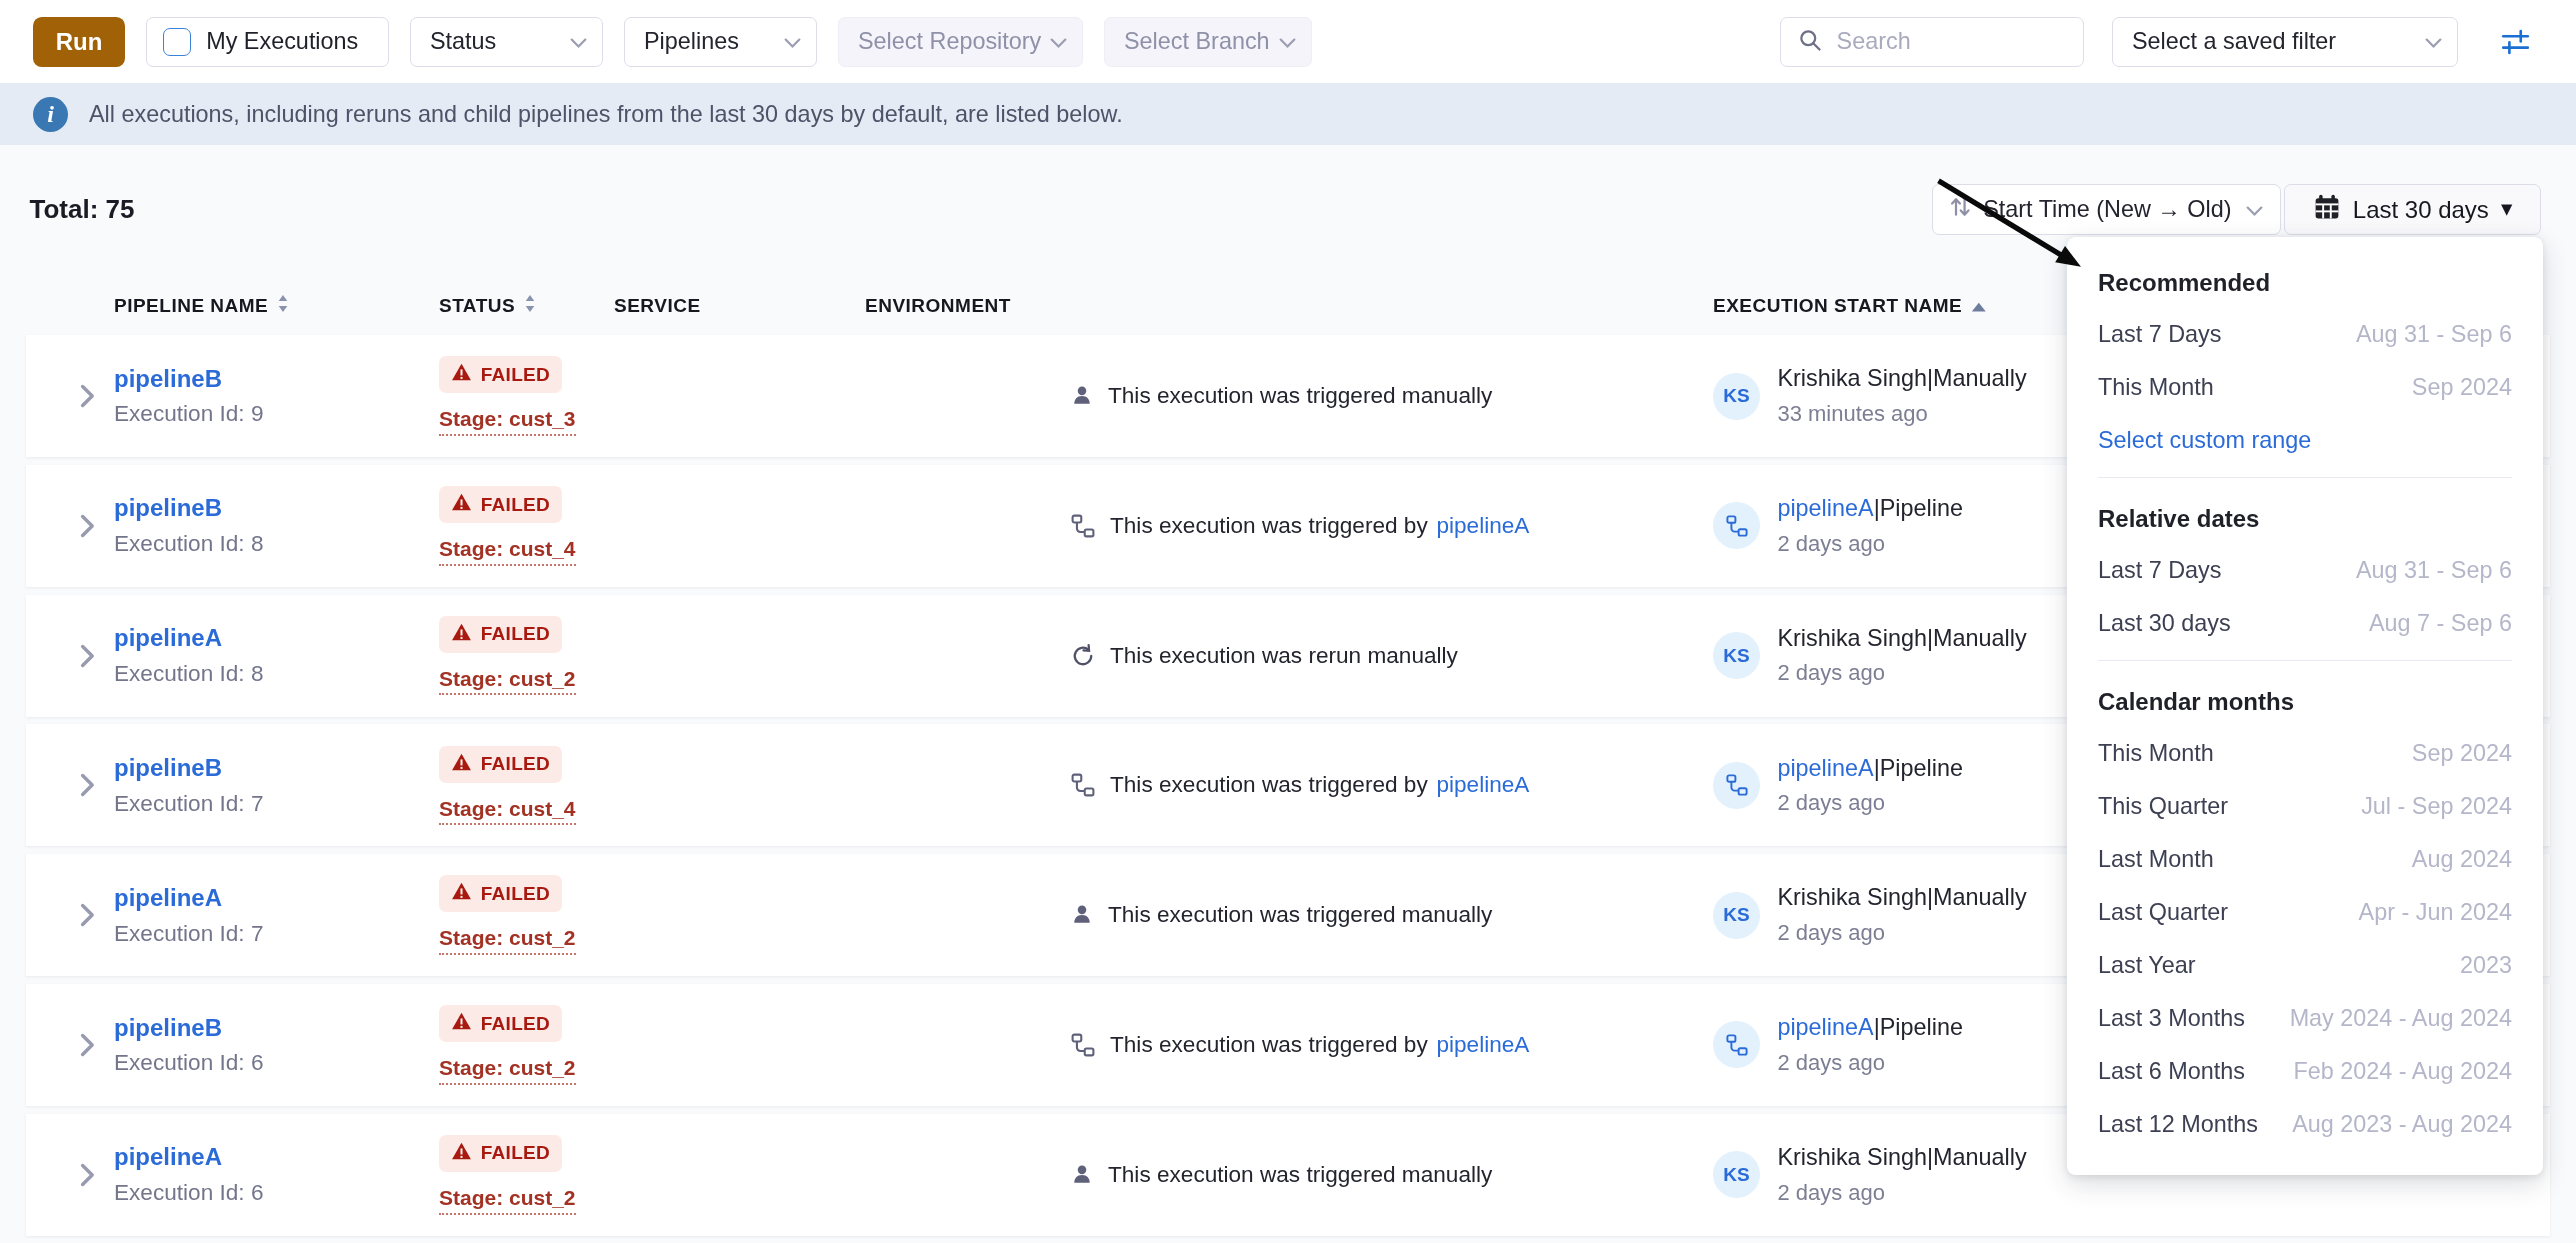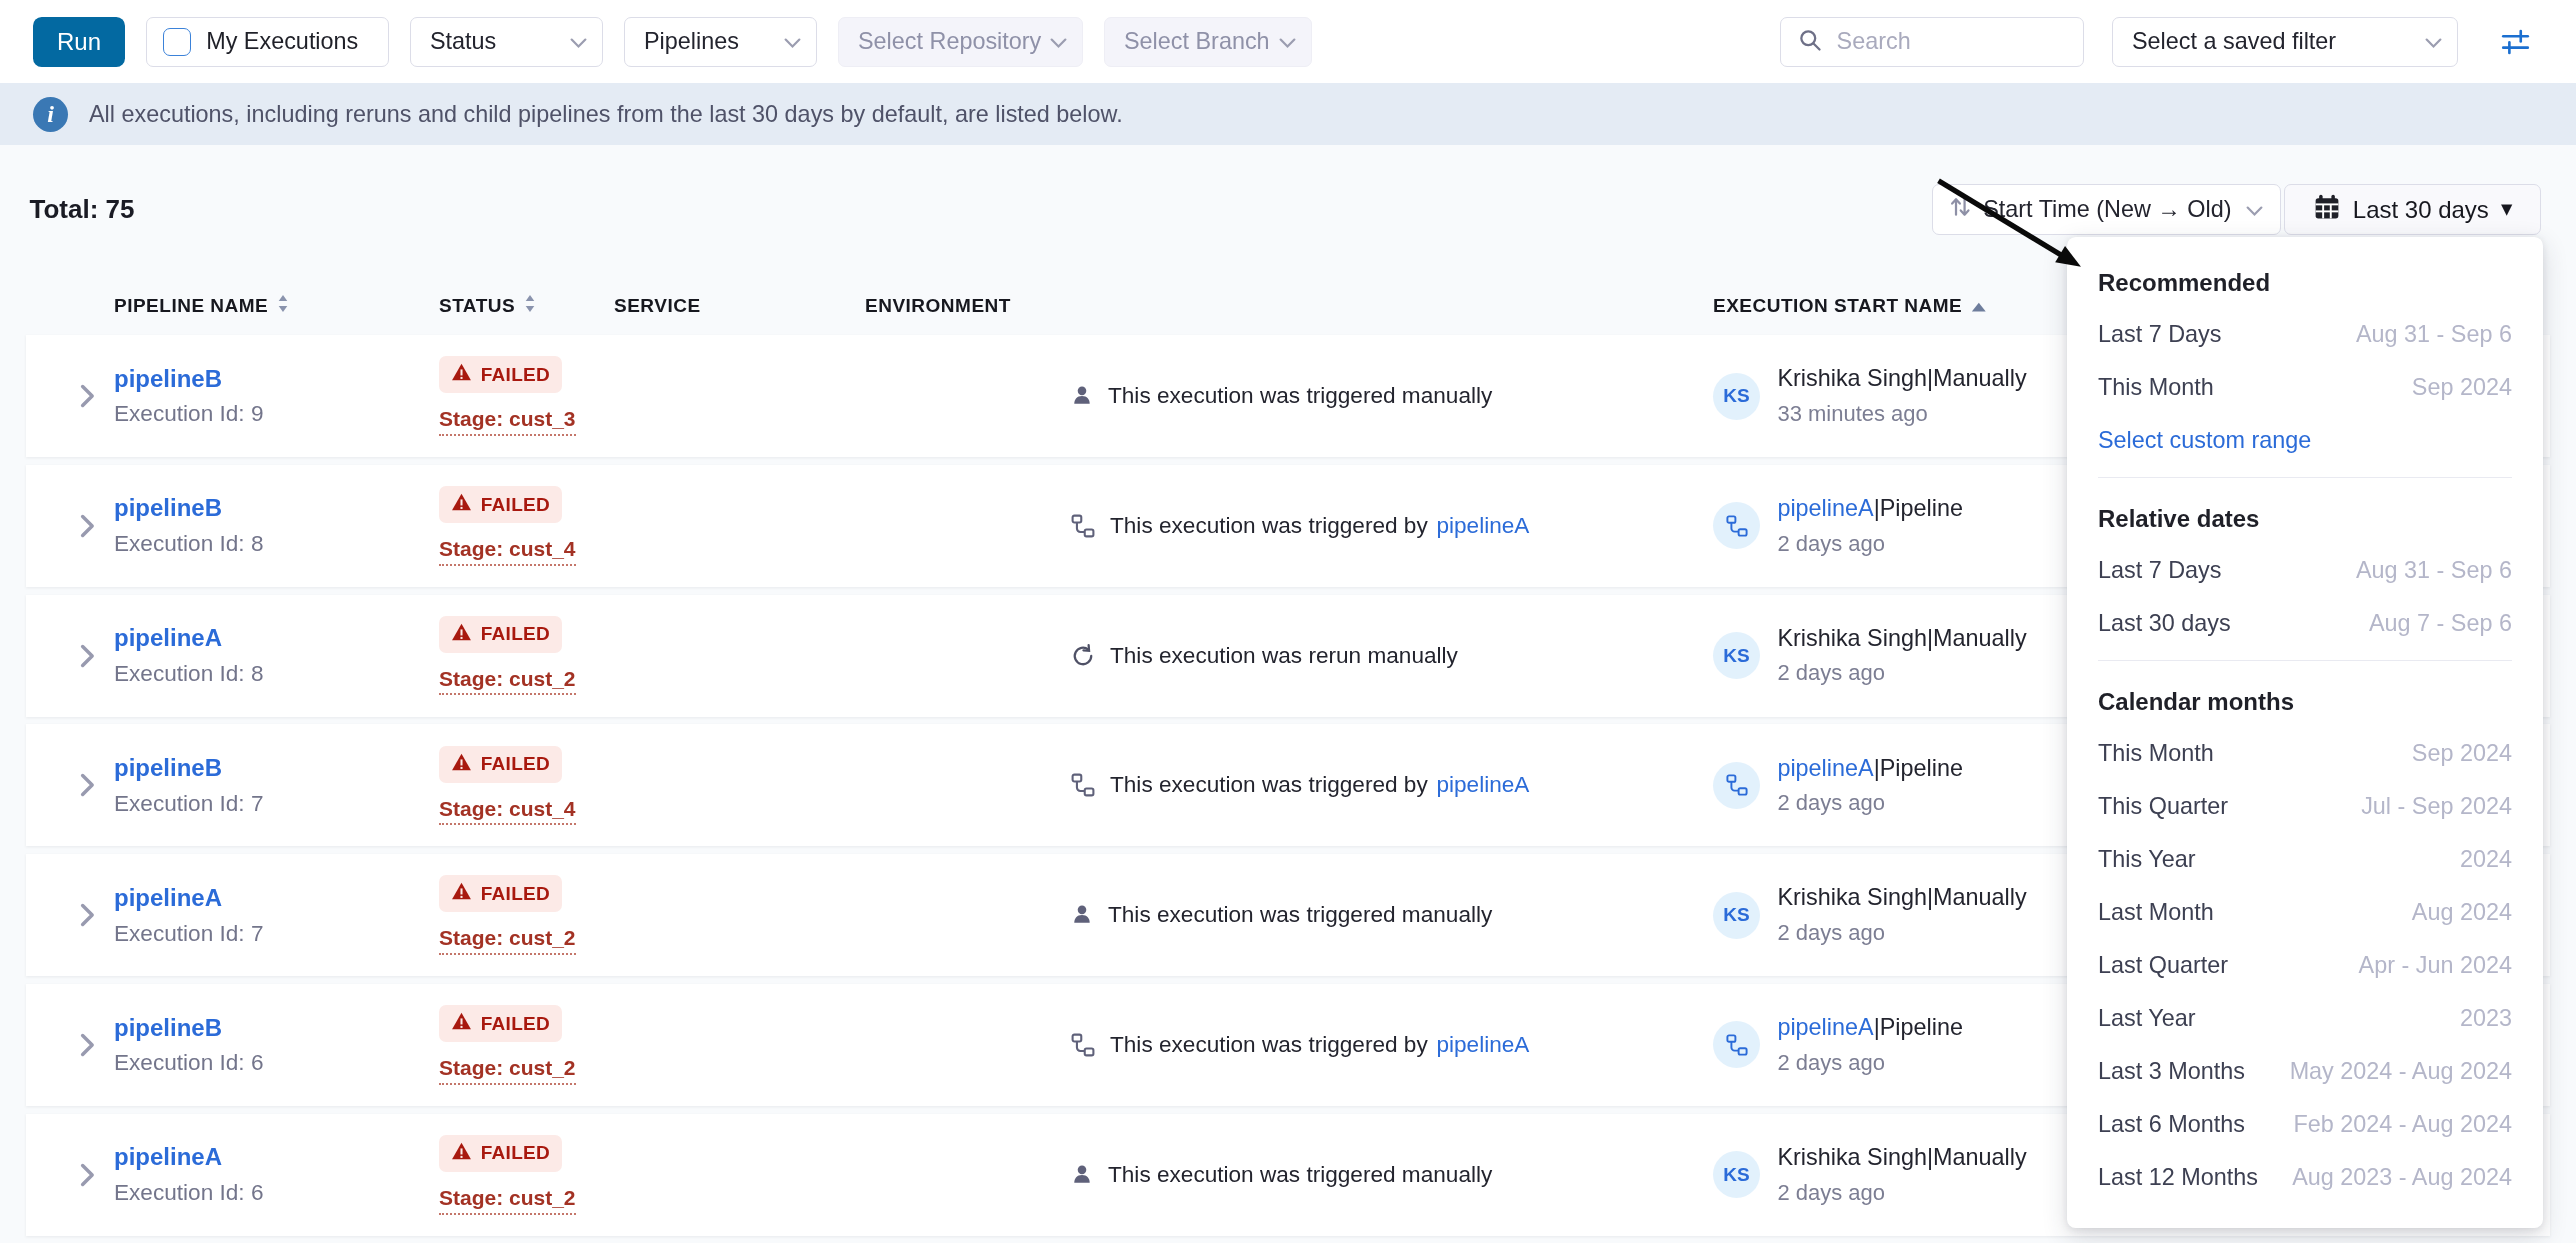--- a/index.html
+++ b/index.html
@@ -1,21 +1,21 @@
 <!DOCTYPE html>
 <html style="font-size:14px"><head>
 <meta charset="utf-8">
 <style>
   html,body{margin:0;padding:0;}
   .app{width:2576px;height:1244px;position:relative;background:#f8fafc;overflow:hidden;
        font-family:"Liberation Sans",sans-serif;color:#23242e;}
 
   
   .toolbar{height:83px;background:#ffffff;display:flex;align-items:center;padding:0 43px 0 33px;box-sizing:border-box;}
-  .btn-run{width:92px;height:50px;background:#0369a1;color:#fff;font-size:24px;font-weight:400;
+  .btn-run{width:92px;height:50px;background:#a16207;color:#fff;font-size:24px;font-weight:700;
            border:none;border-radius:8.7px;display:flex;align-items:center;justify-content:center;cursor:pointer;
            font-family:"Liberation Sans",sans-serif;}
   .check-field{width:243px;height:50px;border:1.7px solid #dcdde8;border-radius:7px;background:#fff;
                display:flex;align-items:center;gap:15.6px;padding:0 15.6px;margin-left:21px;box-sizing:border-box;}
   .checkbox{width:26px;height:26px;border:1.7px solid #3b82d9;border-radius:7px;background:#fff;flex:none;}
   .check-label{font-size:23.4px;font-weight:500;color:#1f2028;white-space:nowrap;}
   .select{height:50px;border:1.7px solid #dcdde8;border-radius:7px;background:#fff;margin-left:21px;
           display:flex;align-items:center;justify-content:space-between;padding:0 14px 0 19px;
           font-size:23.4px;color:#23242e;box-sizing:border-box;cursor:pointer;white-space:nowrap;}
   .select.muted{background:#f4f4fa;border-color:#eeeef5;color:#8f91a8;}
@@ -685,24 +685,20 @@
   <div class="menu-item">
     <span class="menu-label">This Month</span>
     <span class="menu-value">Sep 2024</span>
   </div>
 
   <div class="menu-item">
     <span class="menu-label">This Quarter</span>
     <span class="menu-value">Jul - Sep 2024</span>
   </div>
 
-  <div class="menu-item">
-    <span class="menu-label">This Year</span>
-    <span class="menu-value">2024</span>
-  </div>
 
   <div class="menu-item">
     <span class="menu-label">Last Month</span>
     <span class="menu-value">Aug 2024</span>
   </div>
 
   <div class="menu-item">
     <span class="menu-label">Last Quarter</span>
     <span class="menu-value">Apr - Jun 2024</span>
   </div>

